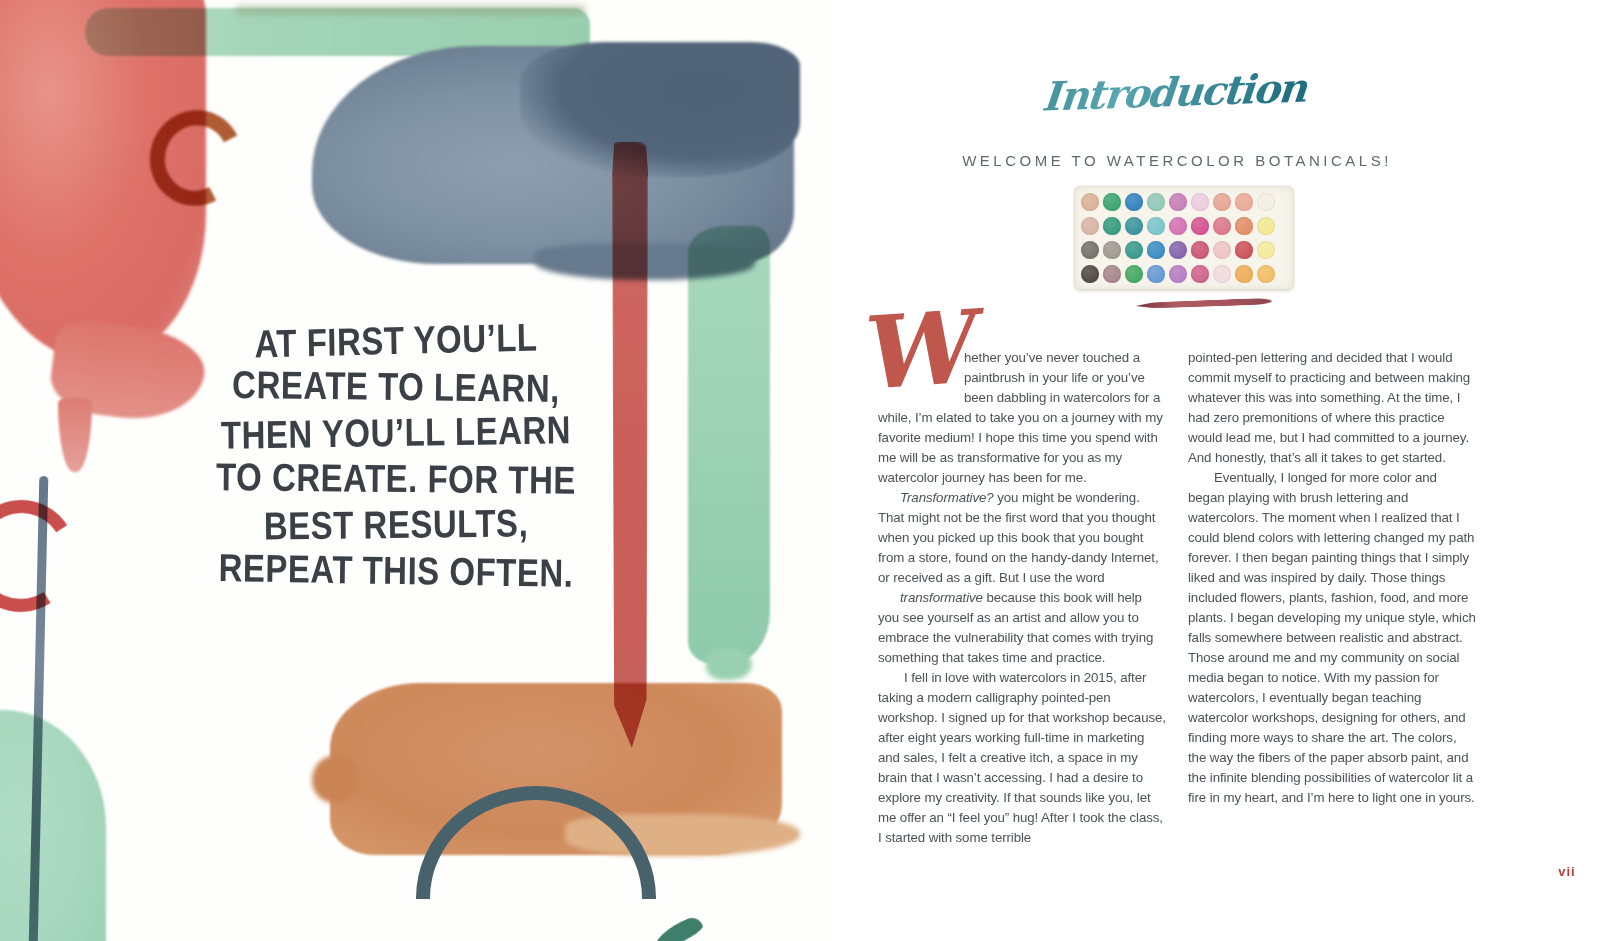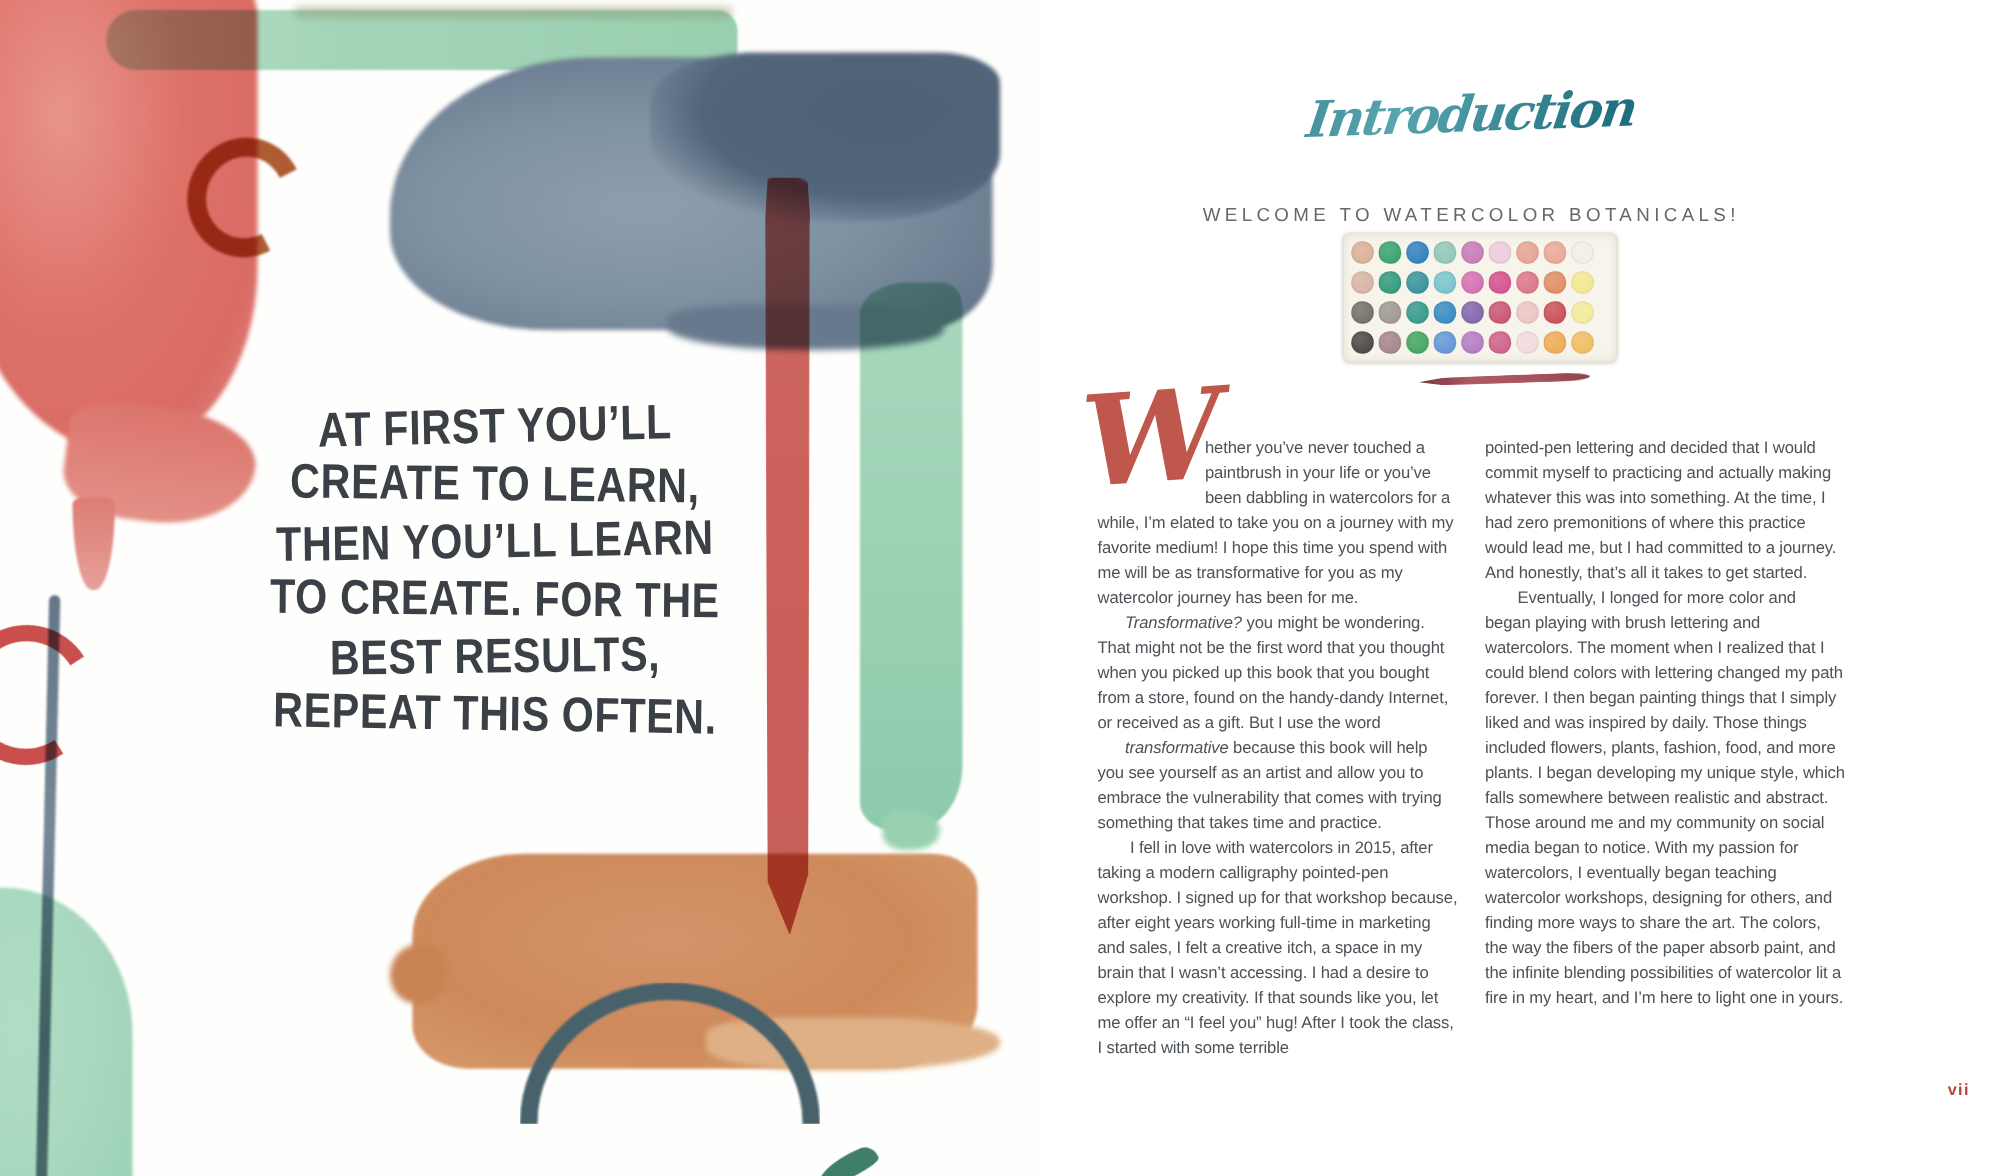--- a/index.html
+++ b/index.html
@@ -91,21 +91,21 @@
 
   
   .page-right{position:absolute;left:835px;top:0;width:765px;height:941px;background:#ffffff;}
   .rp-inner{position:absolute;left:43px;top:0;width:598px;height:941px;}
 
   .title{position:absolute;left:0;right:0;top:68px;margin:0;text-align:center;
     font-family:"DejaVu Serif",serif;font-style:italic;font-weight:700;font-size:40px;letter-spacing:-2px;
     transform:skewX(-10deg) rotate(-2deg);
     background:linear-gradient(100deg,#1c6374 0%,#57a5ae 40%,#1f6e80 70%,#3d8d9a 100%);
     -webkit-background-clip:text;background-clip:text;color:transparent;}
-  .subtitle{position:absolute;left:0;right:0;top:152px;margin:12px;text-align:center;
+  .subtitle{position:absolute;left:0;right:0;top:152px;margin:0;text-align:center;
     font-size:15px;font-weight:400;letter-spacing:3.5px;color:var(--subtitle);}
 
   .palette{position:absolute;left:196px;top:186px;width:206px;padding:6px;box-sizing:content-box;
     background:#f7f4ec;border:1px solid #e5e0d2;border-radius:6px;
     box-shadow:0 1px 3px rgba(120,110,90,.25), inset 0 0 8px rgba(180,170,140,.25);}
   .pan-row{display:flex;gap:4px;margin-bottom:6px;}
   .pan-row:last-child{margin-bottom:0;}
   .pan{width:18px;height:18px;border-radius:48% 52% 50% 50%/52% 48% 50% 50%;
     box-shadow:inset 0 0 2px rgba(0,0,0,.15);}
   .pan:nth-child(even){border-radius:52% 48% 46% 54%/48% 54% 52% 46%;}
@@ -214,21 +214,21 @@
         </div>
       <div class="brush"></div>
 
       <div class="columns">
         <div class="col">
           <span class="dropcap">W</span>
           <p><span class="dc-spacer"></span><span><span>hether you’ve never touched a paintbrush in your life or you’ve been dabbling in watercolors for a while, I’m elated to take you on a journey with my favorite medium! I hope this time you spend with me will be as transformative for you as my watercolor journey has been for me. </span><em>Transformative?</em><span> you might be wondering. That might not be the first word that you thought when you picked up this book that you bought from a store, found on the handy-dandy Internet, or received as a gift. But I use the word </span><em>transformative</em><span> because this book will help you see yourself as an artist and allow you to embrace the vulnerability that comes with trying something that takes time and practice.</span></span></p>
           <p class="indent"><span>I fell in love with watercolors in 2015, after taking a modern calligraphy pointed-pen workshop. I signed up for that workshop because, after eight years working full-time in marketing and sales, I felt a creative itch, a space in my brain that I wasn’t accessing. I had a desire to explore my creativity. If that sounds like you, let me offer an “I feel you” hug! After I took the class, I started with some terrible</span></p>
         </div>
         <div class="col">
-          <p><span>pointed-pen lettering and decided that I would commit myself to practicing and actually making whatever this was into something. At the time, I had zero premonitions of where this practice would lead me, but I had committed to a journey. And honestly, that’s all it takes to get started.</span></p>
+          <p><span>pointed-pen lettering and decided that I would commit myself to practicing and between making whatever this was into something. At the time, I had zero premonitions of where this practice would lead me, but I had committed to a journey. And honestly, that’s all it takes to get started.</span></p>
           <p class="indent"><span>Eventually, I longed for more color and began playing with brush lettering and watercolors. The moment when I realized that I could blend colors with lettering changed my path forever. I then began painting things that I simply liked and was inspired by daily. Those things included flowers, plants, fashion, food, and more plants. I began developing my unique style, which falls somewhere between realistic and abstract. Those around me and my community on social media began to notice. With my passion for watercolors, I eventually began teaching watercolor workshops, designing for others, and finding more ways to share the art. The colors, the way the fibers of the paper absorb paint, and the infinite blending possibilities of watercolor lit a fire in my heart, and I’m here to light one in yours.</span></p>
         </div>
       </div>
 
       <div class="folio">vii</div>
     </div>
   </section>
 
 </div>
 

